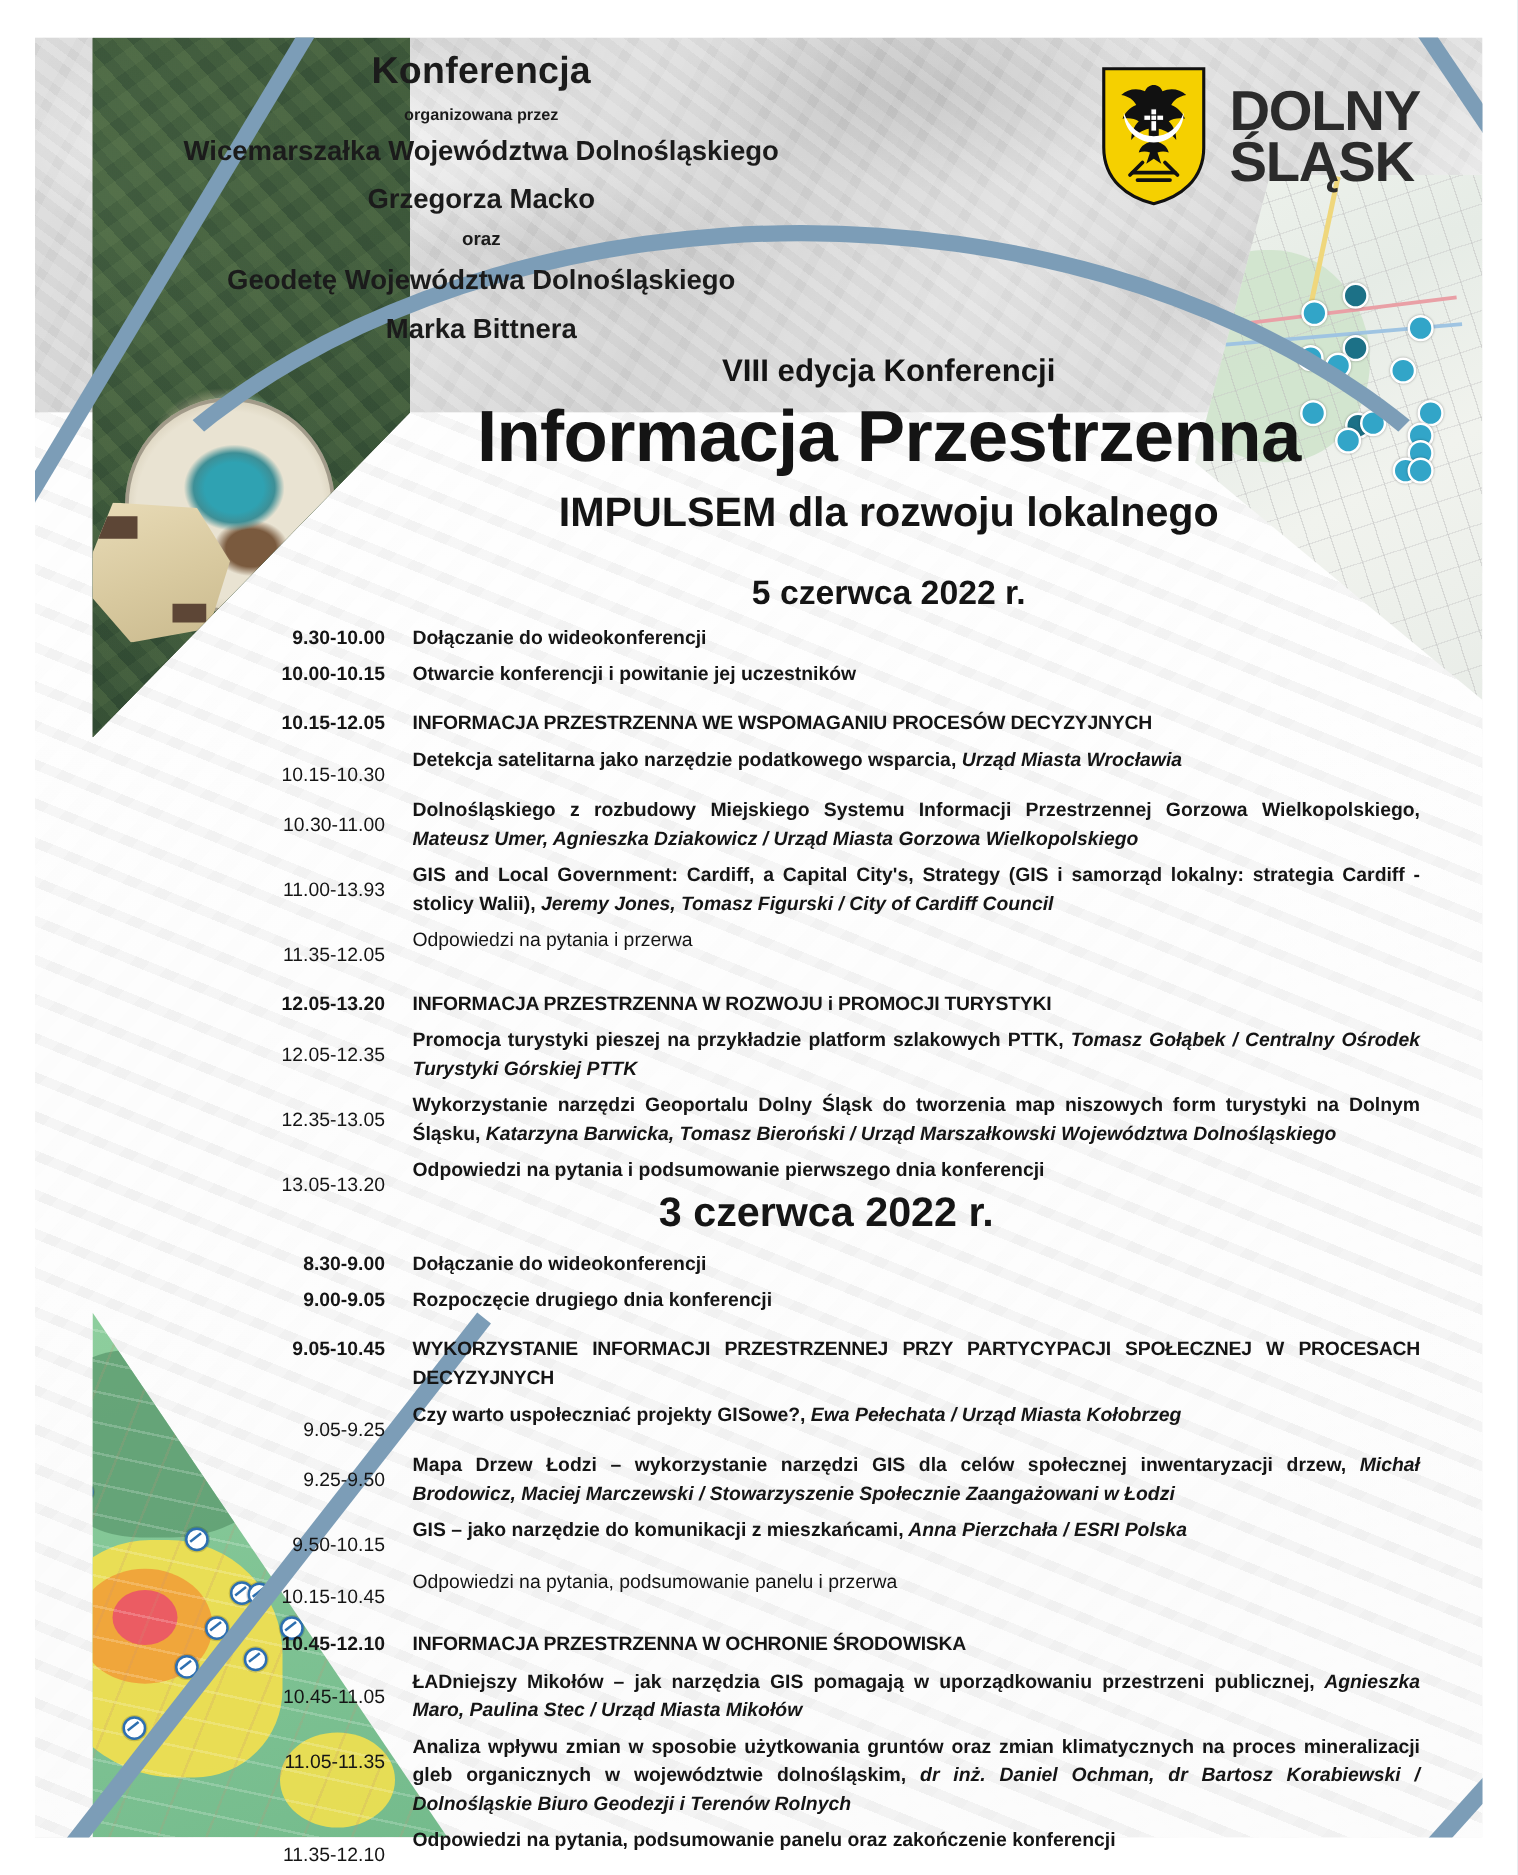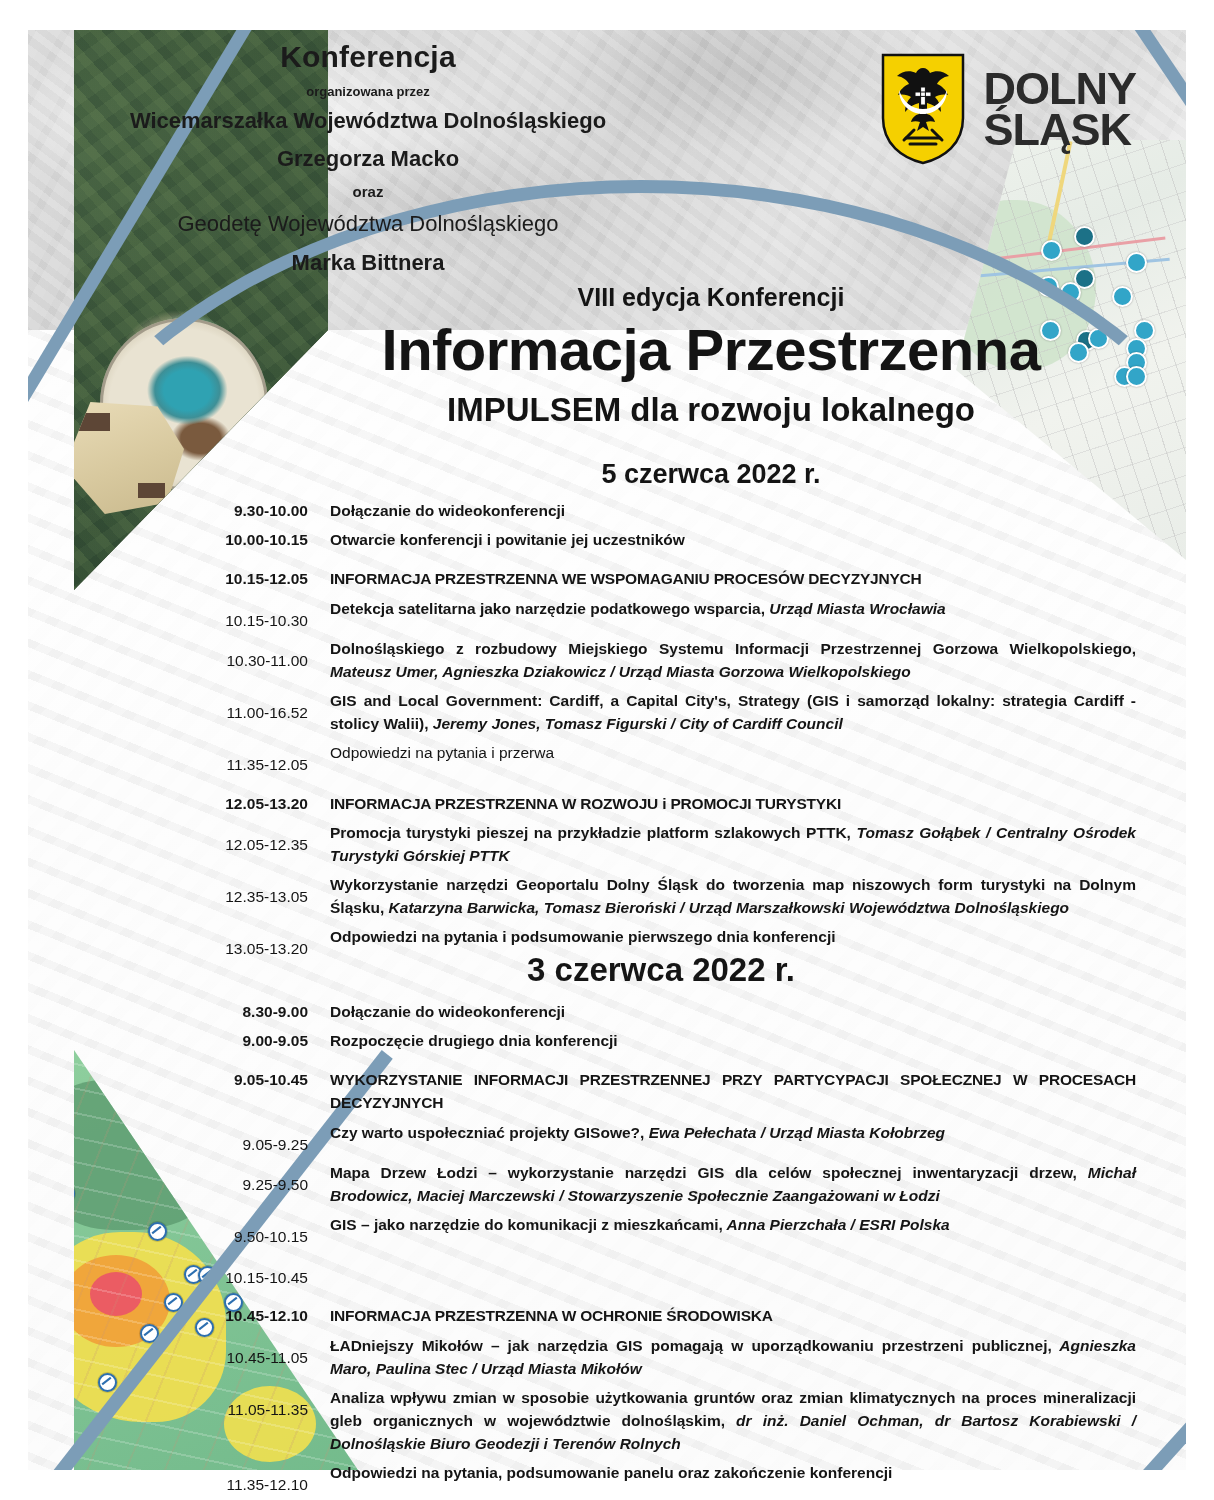--- a/index.html
+++ b/index.html
@@ -163,28 +163,28 @@
   .band{
     position:absolute;background:#7c9db7;pointer-events:none;
   }
   .band-tl{left:-20px;top:380px;width:520px;height:13px;transform:rotate(-59deg);transform-origin:left top;}
   .band-tr{right:-40px;top:112px;width:560px;height:13px;transform:rotate(56deg);transform-origin:right top;}
   .band-bl{left:20px;bottom:-30px;width:560px;height:14px;transform:rotate(-52deg);transform-origin:left bottom;}
   .band-br{right:-30px;bottom:60px;width:420px;height:14px;transform:rotate(-48deg);transform-origin:right bottom;}
 
   
   .hdr{
-    position:absolute;left:48px;top:40px;width:640px;text-align:center;color:#1b1b1b;
+    position:absolute;left:65px;top:40px;width:640px;text-align:center;color:#1b1b1b;
   }
   .hdr .l1{font-size:30px;font-weight:bold;letter-spacing:.2px;}
   .hdr .l2{font-size:13px;font-weight:600;margin-top:10px;}
   .hdr .l3{font-size:22px;font-weight:bold;margin-top:9px;}
   .hdr .l4{font-size:22px;font-weight:bold;margin-top:12px;}
   .hdr .l5{font-size:15px;font-weight:600;margin-top:11px;}
-  .hdr .l6{font-size:22px;font-weight:normal;margin-top:11px;}
+  .hdr .l6{font-size:22px;font-weight:bold;margin-top:11px;}
   .hdr .l7{font-size:22px;font-weight:bold;margin-top:13px;}
 
   
   .ds-logo{position:absolute;right:78px;top:52px;display:flex;align-items:center;gap:18px;}
   .ds-crest{width:86px;height:114px;}
   .ds-txt{line-height:.92;}
   .ds-txt div{font-size:45px;font-weight:bold;color:#2b2b2b;letter-spacing:-1px;}
 
   
   .title-block{position:absolute;left:311px;top:283px;width:800px;text-align:center;color:#141414;}
@@ -342,21 +342,21 @@
       </div>
       <div class="row">
         <div class="time reg">10.15-10.30</div>
         <div class="desc"><b>Detekcja satelitarna jako narzędzie podatkowego wsparcia,</b><i> Urząd Miasta Wrocławia</i></div>
       </div>
       <div class="row">
         <div class="time reg">10.30-11.00</div>
         <div class="desc"><b>Dolnośląskiego z rozbudowy Miejskiego Systemu Informacji Przestrzennej Gorzowa Wielkopolskiego,</b><i> Mateusz Umer, Agnieszka Dziakowicz / Urząd Miasta Gorzowa Wielkopolskiego</i></div>
       </div>
       <div class="row">
-        <div class="time reg">11.00-16.52</div>
+        <div class="time reg">11.00-13.93</div>
         <div class="desc"><b>GIS and Local Government: Cardiff, a Capital City's, Strategy (GIS i samorząd lokalny: strategia Cardiff - stolicy Walii),</b><i> Jeremy Jones, Tomasz Figurski  / City of Cardiff Council</i></div>
       </div>
       <div class="row">
         <div class="time reg">11.35-12.05</div>
         <div class="desc"><span class="plain">Odpowiedzi na pytania i przerwa</span></div>
       </div>
       <div class="row sect">
         <div class="time">12.05-13.20</div>
         <div class="desc"><b>INFORMACJA PRZESTRZENNA W ROZWOJU i PROMOCJI TURYSTYKI</b></div>
       </div>
@@ -396,20 +396,21 @@
         <div class="row">
           <div class="time reg">9.25-9.50</div>
           <div class="desc"><b> Mapa Drzew Łodzi – wykorzystanie narzędzi GIS dla celów społecznej inwentaryzacji drzew,</b><i> Michał Brodowicz, Maciej Marczewski  / Stowarzyszenie Społecznie Zaangażowani w Łodzi</i></div>
         </div>
         <div class="row">
           <div class="time reg">9.50-10.15</div>
           <div class="desc"><b>GIS – jako narzędzie do komunikacji z mieszkańcami,</b><i> Anna Pierzchała / ESRI Polska</i></div>
         </div>
         <div class="row">
           <div class="time reg">10.15-10.45</div>
+          <div class="desc"><span class="plain">Odpowiedzi na pytania, podsumowanie panelu i przerwa</span></div>
         </div>
         <div class="row sect">
           <div class="time">10.45-12.10</div>
           <div class="desc"><b>INFORMACJA PRZESTRZENNA W OCHRONIE ŚRODOWISKA</b></div>
         </div>
         <div class="row">
           <div class="time reg">10.45-11.05</div>
           <div class="desc"><b>ŁADniejszy Mikołów – jak narzędzia GIS pomagają w uporządkowaniu przestrzeni publicznej,</b><i> Agnieszka Maro, Paulina Stec  / Urząd Miasta Mikołów</i></div>
         </div>
         <div class="row">

